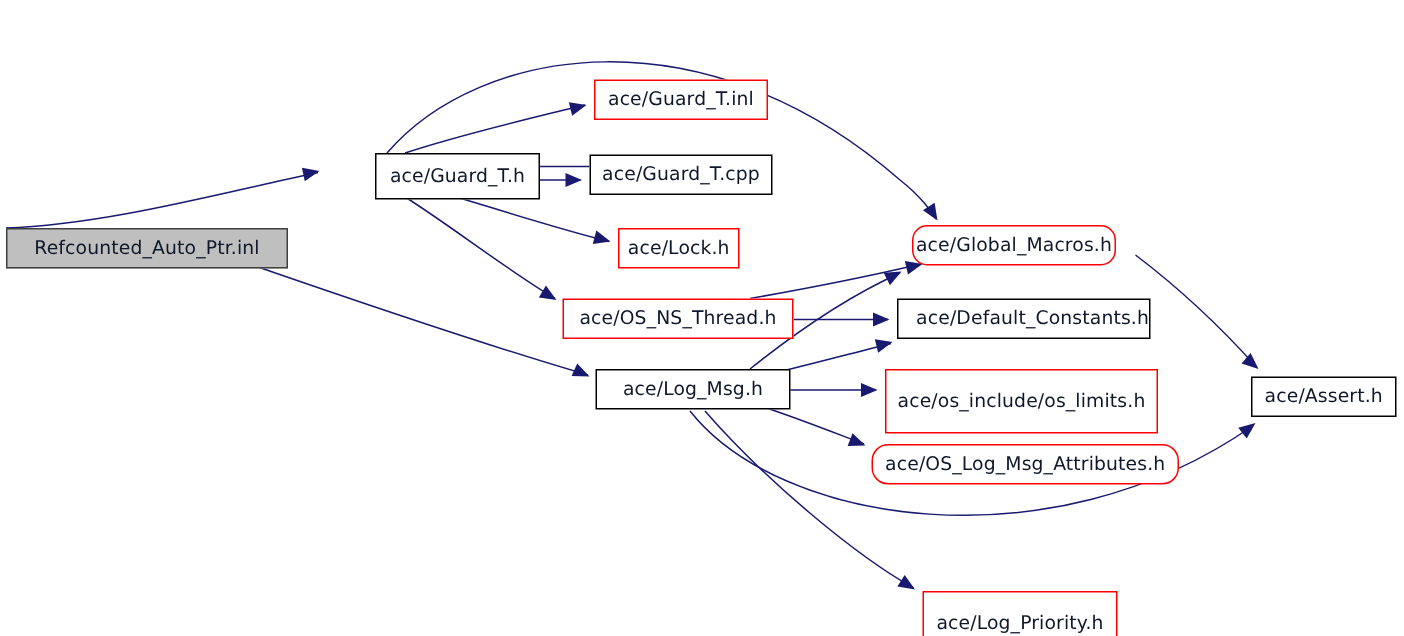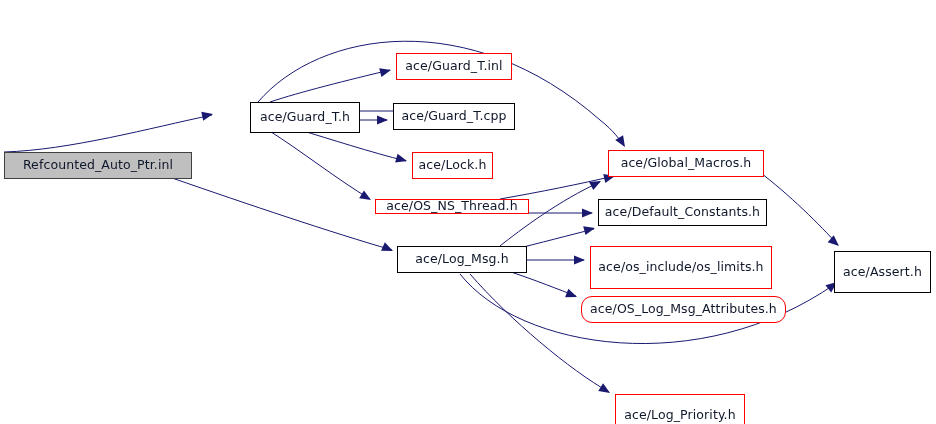--- a/index.html
+++ b/index.html
@@ -63,37 +63,37 @@
     </div>
     <div class="node red" style="left: 396px; top: 53px; width: 116px; height: 27px;">
       <span class="lbl">ace/Guard_T.inl</span>
     </div>
     <div class="node black" style="left: 393px; top: 103px; width: 122px; height: 27px;">
       <span class="lbl">ace/Guard_T.cpp</span>
     </div>
     <div class="node red" style="left: 412px; top: 152px; width: 81px; height: 27px;">
       <span class="lbl">ace/Lock.h</span>
     </div>
-    <div class="node red" style="left: 608px; top: 150px; width: 156px; height: 27px;">
+    <div class="node red" style="left: 608px; top: 150px; width: 136px; height: 27px; border-radius: 10px;">
       <span class="lbl">ace/Global_Macros.h</span>
     </div>
-    <div class="node red" style="left: 375px; top: 199px; width: 154px; height: 15px; text-align: center;">
+    <div class="node red" style="left: 375px; top: 199px; width: 154px; height: 27px; text-align: center;">
       <span class="lbl">ace/OS_NS_Thread.h</span>
     </div>
-    <div class="node black" style="left: 598px; top: 199px; width: 169px; height: 27px;">
+    <div class="node black" style="left: 598px; top: 199px; width: 169px; height: 27px; justify-content: flex-end;">
       <span class="lbl">ace/Default_Constants.h</span>
     </div>
     <div class="node black" style="left: 397px; top: 246px; width: 130px; height: 27px;">
       <span class="lbl">ace/Log_Msg.h</span>
     </div>
     <div class="node red" style="left: 590px; top: 246px; width: 182px; height: 43px;">
       <span class="lbl">ace/os_include/os_limits.h</span>
     </div>
     <div class="node red" style="left: 581px; top: 296px; width: 205px; height: 27px; border-radius: 11px;">
       <span class="lbl">ace/OS_Log_Msg_Attributes.h</span>
     </div>
-    <div class="node black" style="left: 834px; top: 251px; width: 97px; height: 42px;">
+    <div class="node black" style="left: 834px; top: 251px; width: 97px; height: 27px;">
       <span class="lbl">ace/Assert.h</span>
     </div>
     <div class="node red" style="left: 615px; top: 394px; width: 130px; height: 43px;">
       <span class="lbl">ace/Log_Priority.h</span>
     </div>
   </div>
 
 </body></html>

